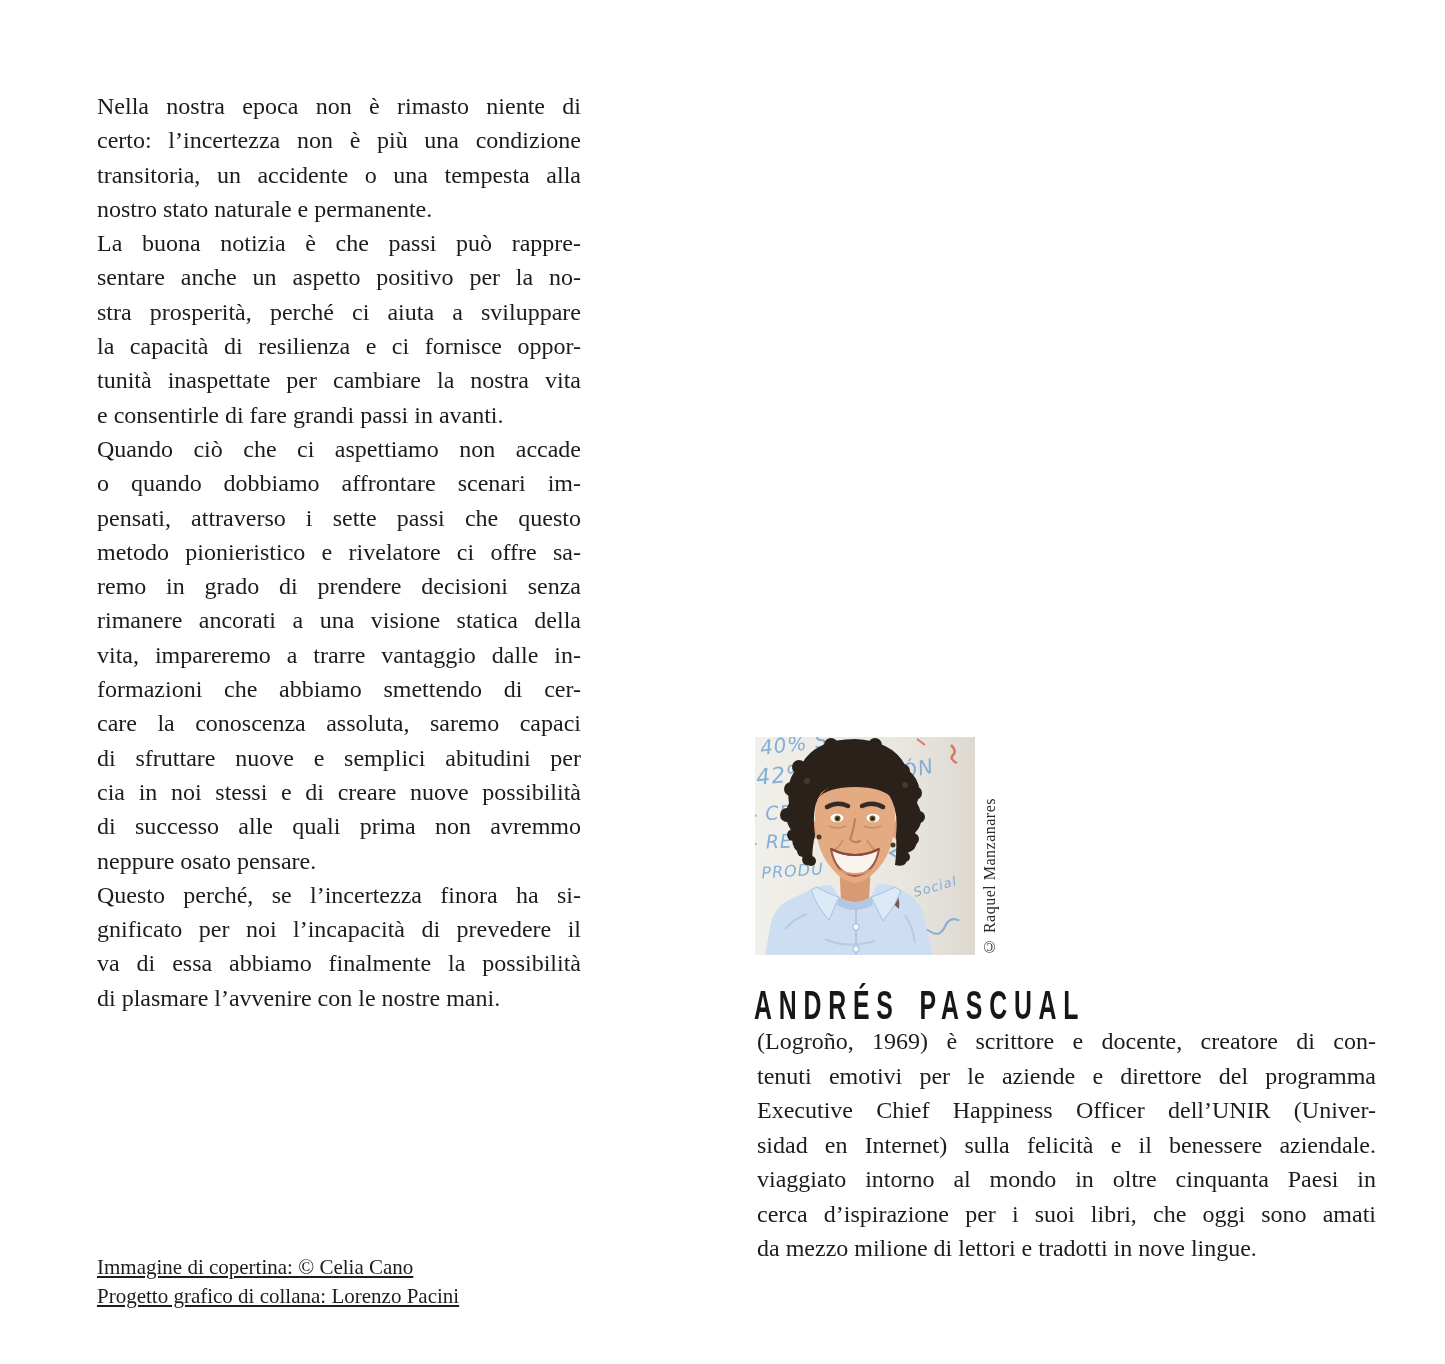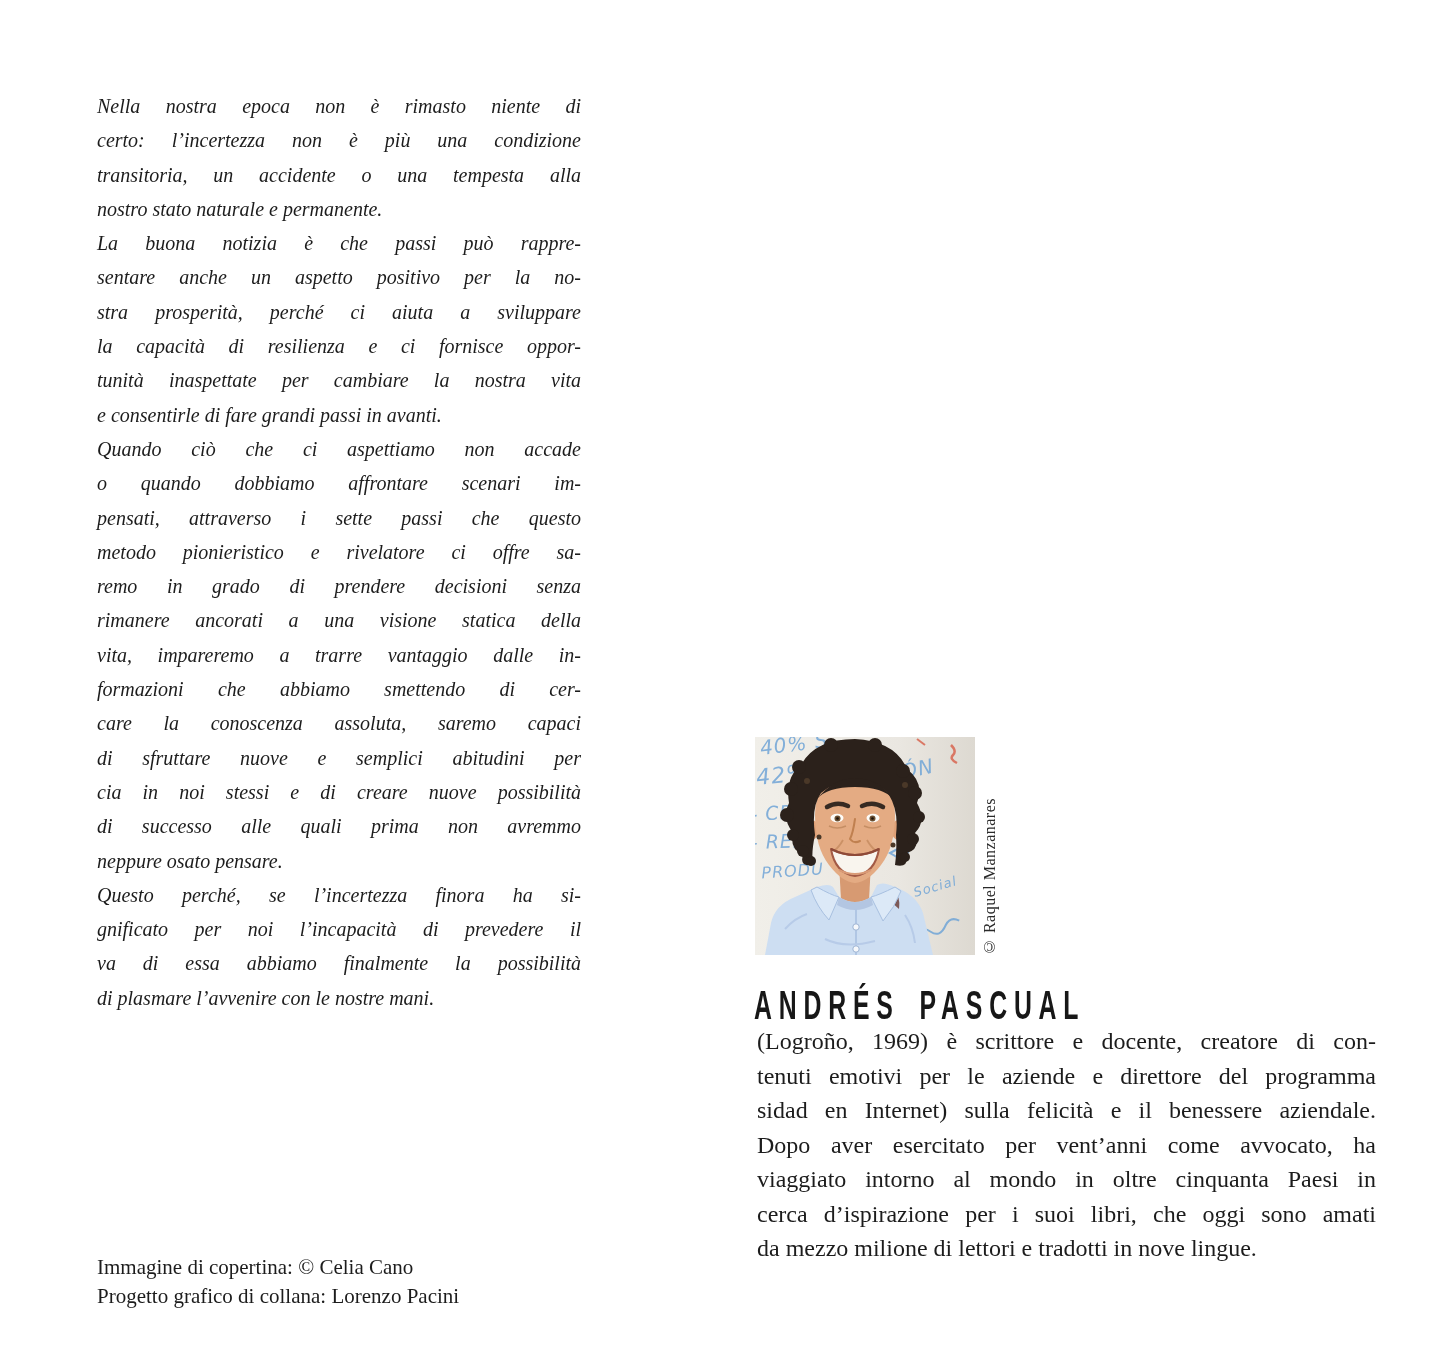--- a/index.html
+++ b/index.html
@@ -9,30 +9,30 @@
     font-family:"Liberation Serif","DejaVu Serif",serif;
     color:#1c1c1c;
     position:relative;
     overflow:hidden;
   }
   .abs{position:absolute;}
 
   
   .left-col{
     left:97px;top:89px;width:484px;
-    font-size:20px;line-height:34.3px;font-style:italic;
+    font-size:24px;line-height:34.3px;
   }
   .para{margin:0;padding:0;}
   .tline{
     text-align:justify;
     text-align-last:justify;
     white-space:normal;
   }
   .tline.pend{text-align-last:left;}
-  .plain .tline{text-align:right;text-align-last:left;}
+  .plain .tline{text-align:right;text-align-last:left;text-decoration:underline;}
 
   
   .credits{
     left:97px;top:1253px;width:560px;
     font-size:21px;line-height:29px;
   }
 
   
   .photo-wrap{
     left:755px;top:737px;width:220px;height:218px;
@@ -215,19 +215,19 @@
 <div class="abs photo-credit">
   <span>© Raquel Manzanares</span>
 </div>
 
 <div class="abs author-name">ANDRÉS PASCUAL</div>
 
 <div class="abs bio">
     <div class="para">
       <div class="tline">(Logroño, 1969) è scrittore e docente, creatore di con-</div>
       <div class="tline">tenuti emotivi per le aziende e direttore del programma</div>
+      <div class="tline">Executive Chief Happiness Officer dell’UNIR (Univer-</div>
       <div class="tline">sidad en Internet) sulla felicità e il benessere aziendale.</div>
-      <div class="tline">Dopo aver esercitato per vent’anni come avvocato, ha</div>
       <div class="tline">viaggiato intorno al mondo in oltre cinquanta Paesi in</div>
       <div class="tline">cerca d’ispirazione per i suoi libri, che oggi sono amati</div>
       <div class="tline pend">da mezzo milione di lettori e tradotti in nove lingue.</div>
     </div>
   </div>
 
 </body></html>

